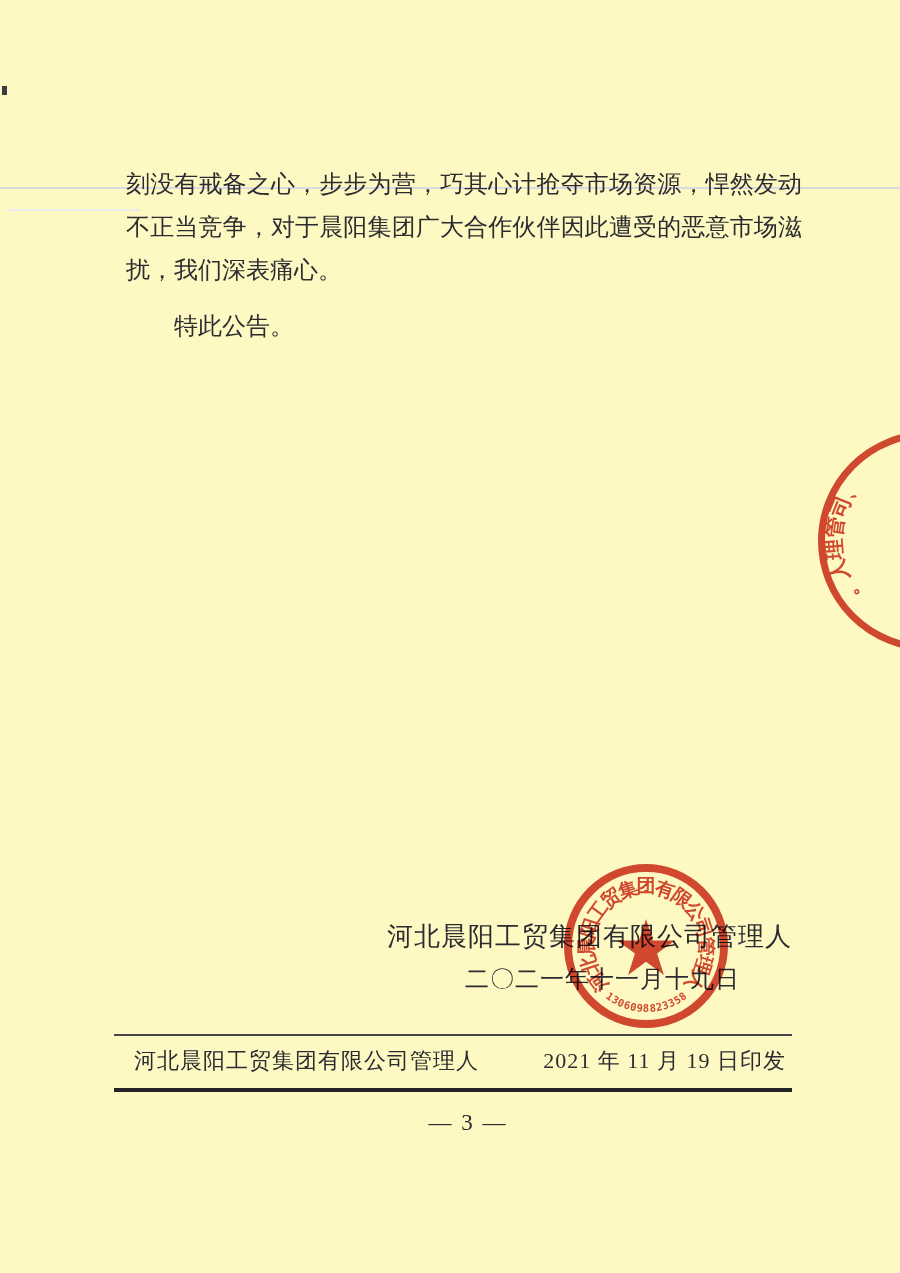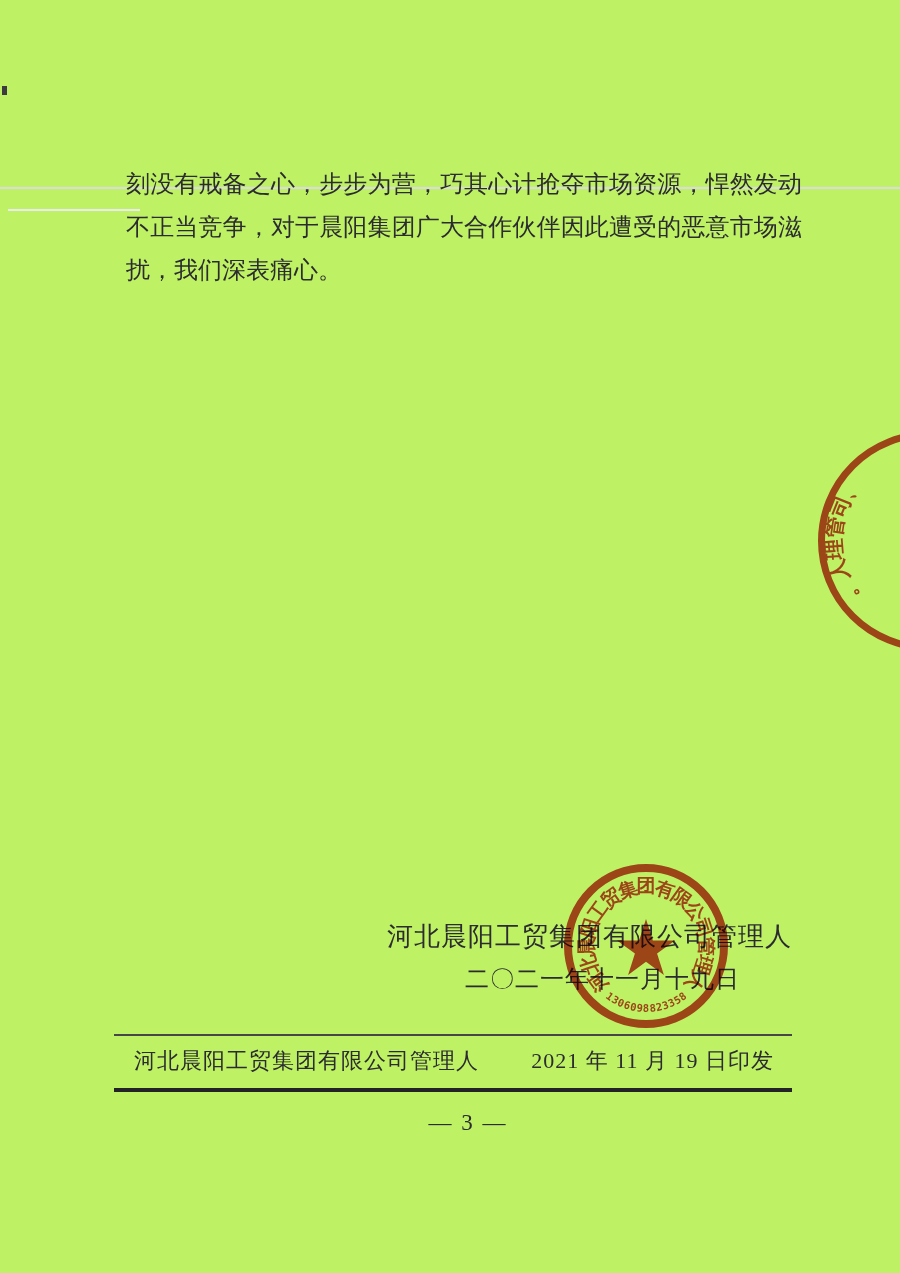--- a/index.html
+++ b/index.html
@@ -1,20 +1,20 @@
 <!DOCTYPE html>
 <html><head>
 <meta charset="utf-8">
 <style>
   html,body{margin:0;padding:0;background:#e9e9e9;}
   .page{
     position:relative;
     width:900px;height:1273px;
     margin:0 auto;
-    background:#bef264;
+    background:#fef9c3;
     overflow:hidden;
     font-family:"Liberation Serif","DejaVu Serif",serif;
     color:#2b2b30;
   }
   
   .scan-line-a{position:absolute;left:0;top:187px;width:900px;height:2px;background:#dadae0;}
   .scan-line-b{position:absolute;left:8px;top:209px;width:132px;height:2px;background:#ebebef;}
   .edge-mark{position:absolute;left:2px;top:86px;width:5px;height:9px;background:#3b3b40;}
   
   .content{
@@ -74,38 +74,39 @@
   .edge-arc-text{font-size:21px;font-weight:bold;font-family:"Liberation Sans","DejaVu Sans",sans-serif;}
   
   .rule-thin{position:absolute;left:114px;top:1034px;width:678px;height:2px;background:#46464a;}
   .rule-thick{position:absolute;left:114px;top:1088px;width:678px;height:4px;background:#232327;}
   .footer-row{
     position:absolute;left:114px;top:1046px;width:678px;
     display:flex;justify-content:space-between;align-items:center;
     padding:0;box-sizing:border-box;font-size:22px;
   }
   .footer-row .f-left{margin-left:20px;letter-spacing:1px;}
-  .footer-row .f-right{margin-right:18px;letter-spacing:1px;}
+  .footer-row .f-right{margin-right:6px;letter-spacing:1px;}
   .page-number{
     position:absolute;left:0;top:1110px;width:100%;
     text-align:center;font-size:23px;transform:translateX(18px);
     letter-spacing:2px;
   }
 </style>
 </head>
 <body>
 
 <div class="page">
 
   <div class="scan-line-a"></div>
   <div class="scan-line-b"></div>
   <div class="edge-mark"></div>
 
   <div class="content">
     <p class="para-1"><span>刻没有戒备之心，步步为营，巧其心计抢夺市场资源，悍然发动不正当竞争，对于晨阳集团广大合作伙伴因此遭受的恶意市场滋扰，我们深表痛心。</span></p>
+    <p class="closing"><span>特此公告。</span></p>
   </div>
 
   <div class="sig-issuer">河北晨阳工贸集团有限公司管理人</div>
   <div class="sig-date">二〇二一年十一月十九日</div>
 
   <div class="seal">
     <div class="seal-ring"></div>
     <div class="seal-star"></div>
     <div class="arc seal-arc-text">
         <span style="transform: rotate(-126deg) translateY(-60px);">河</span>

